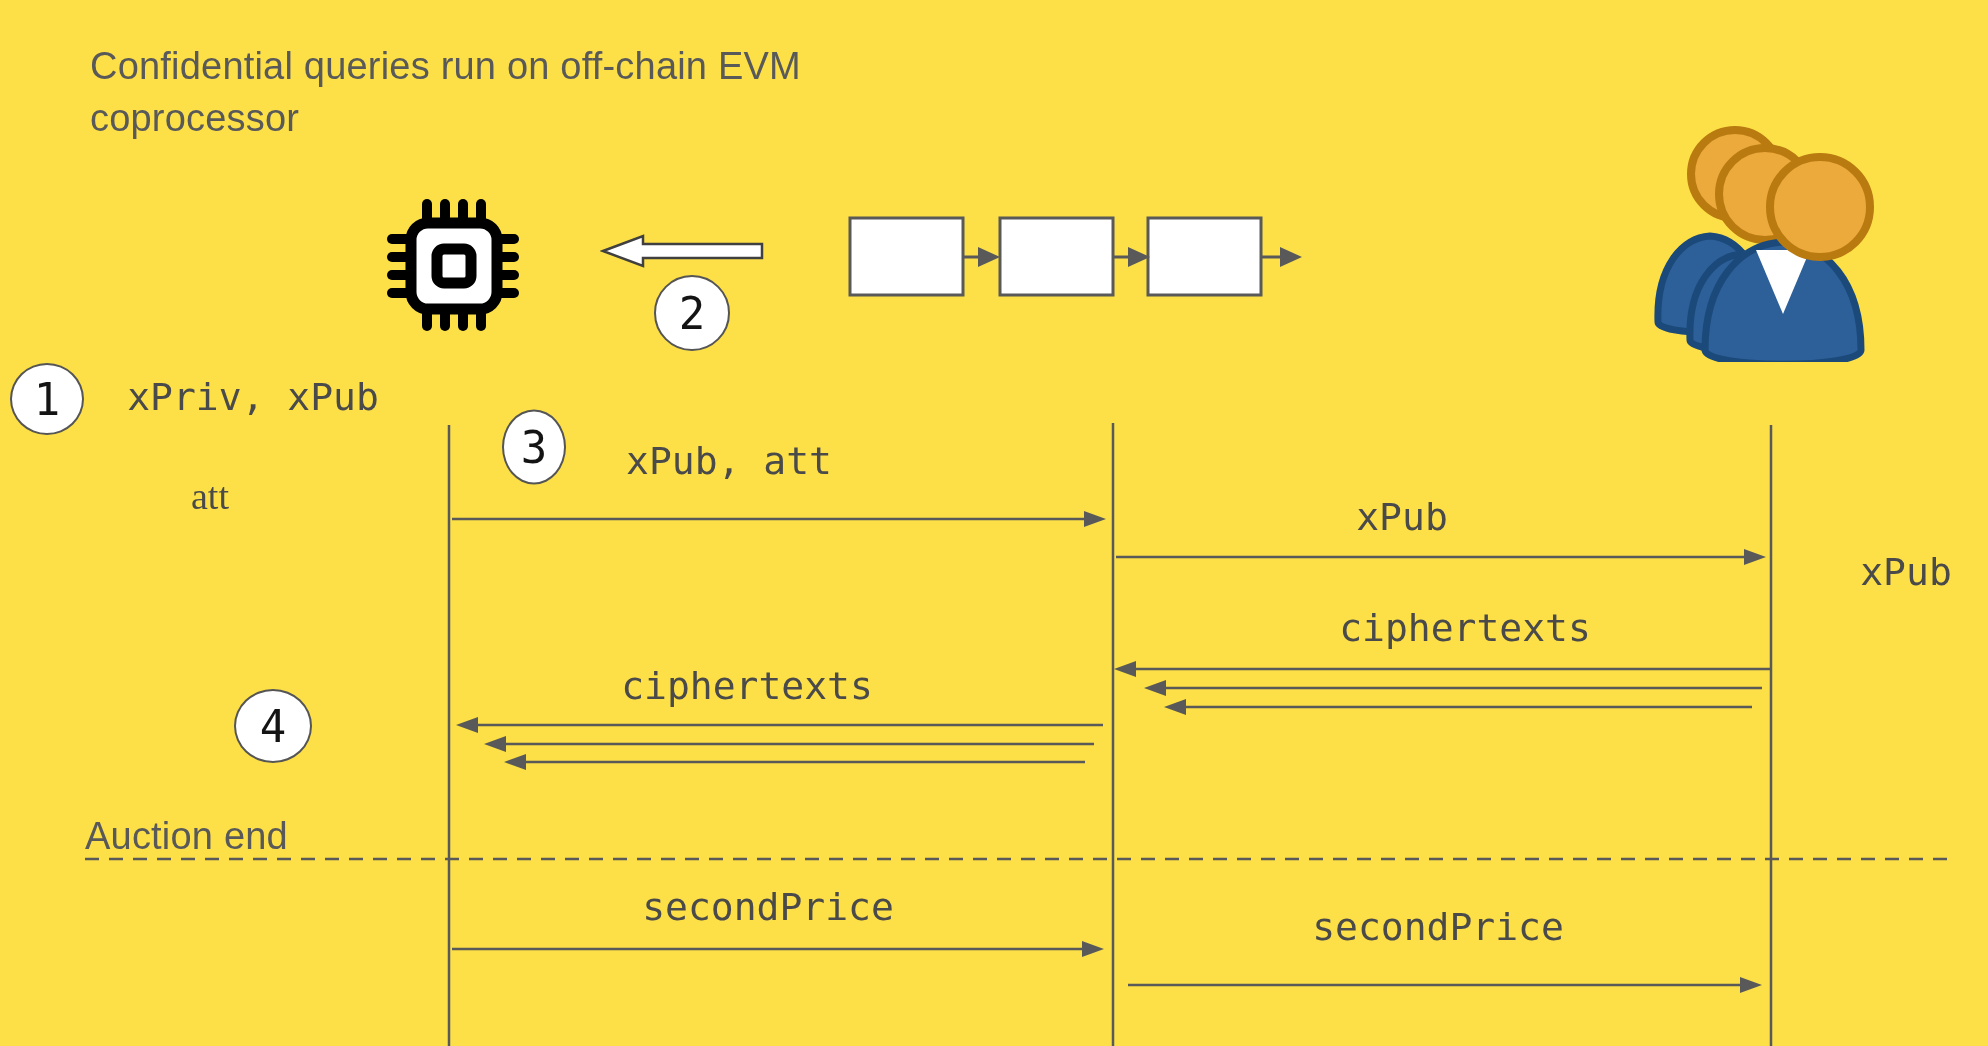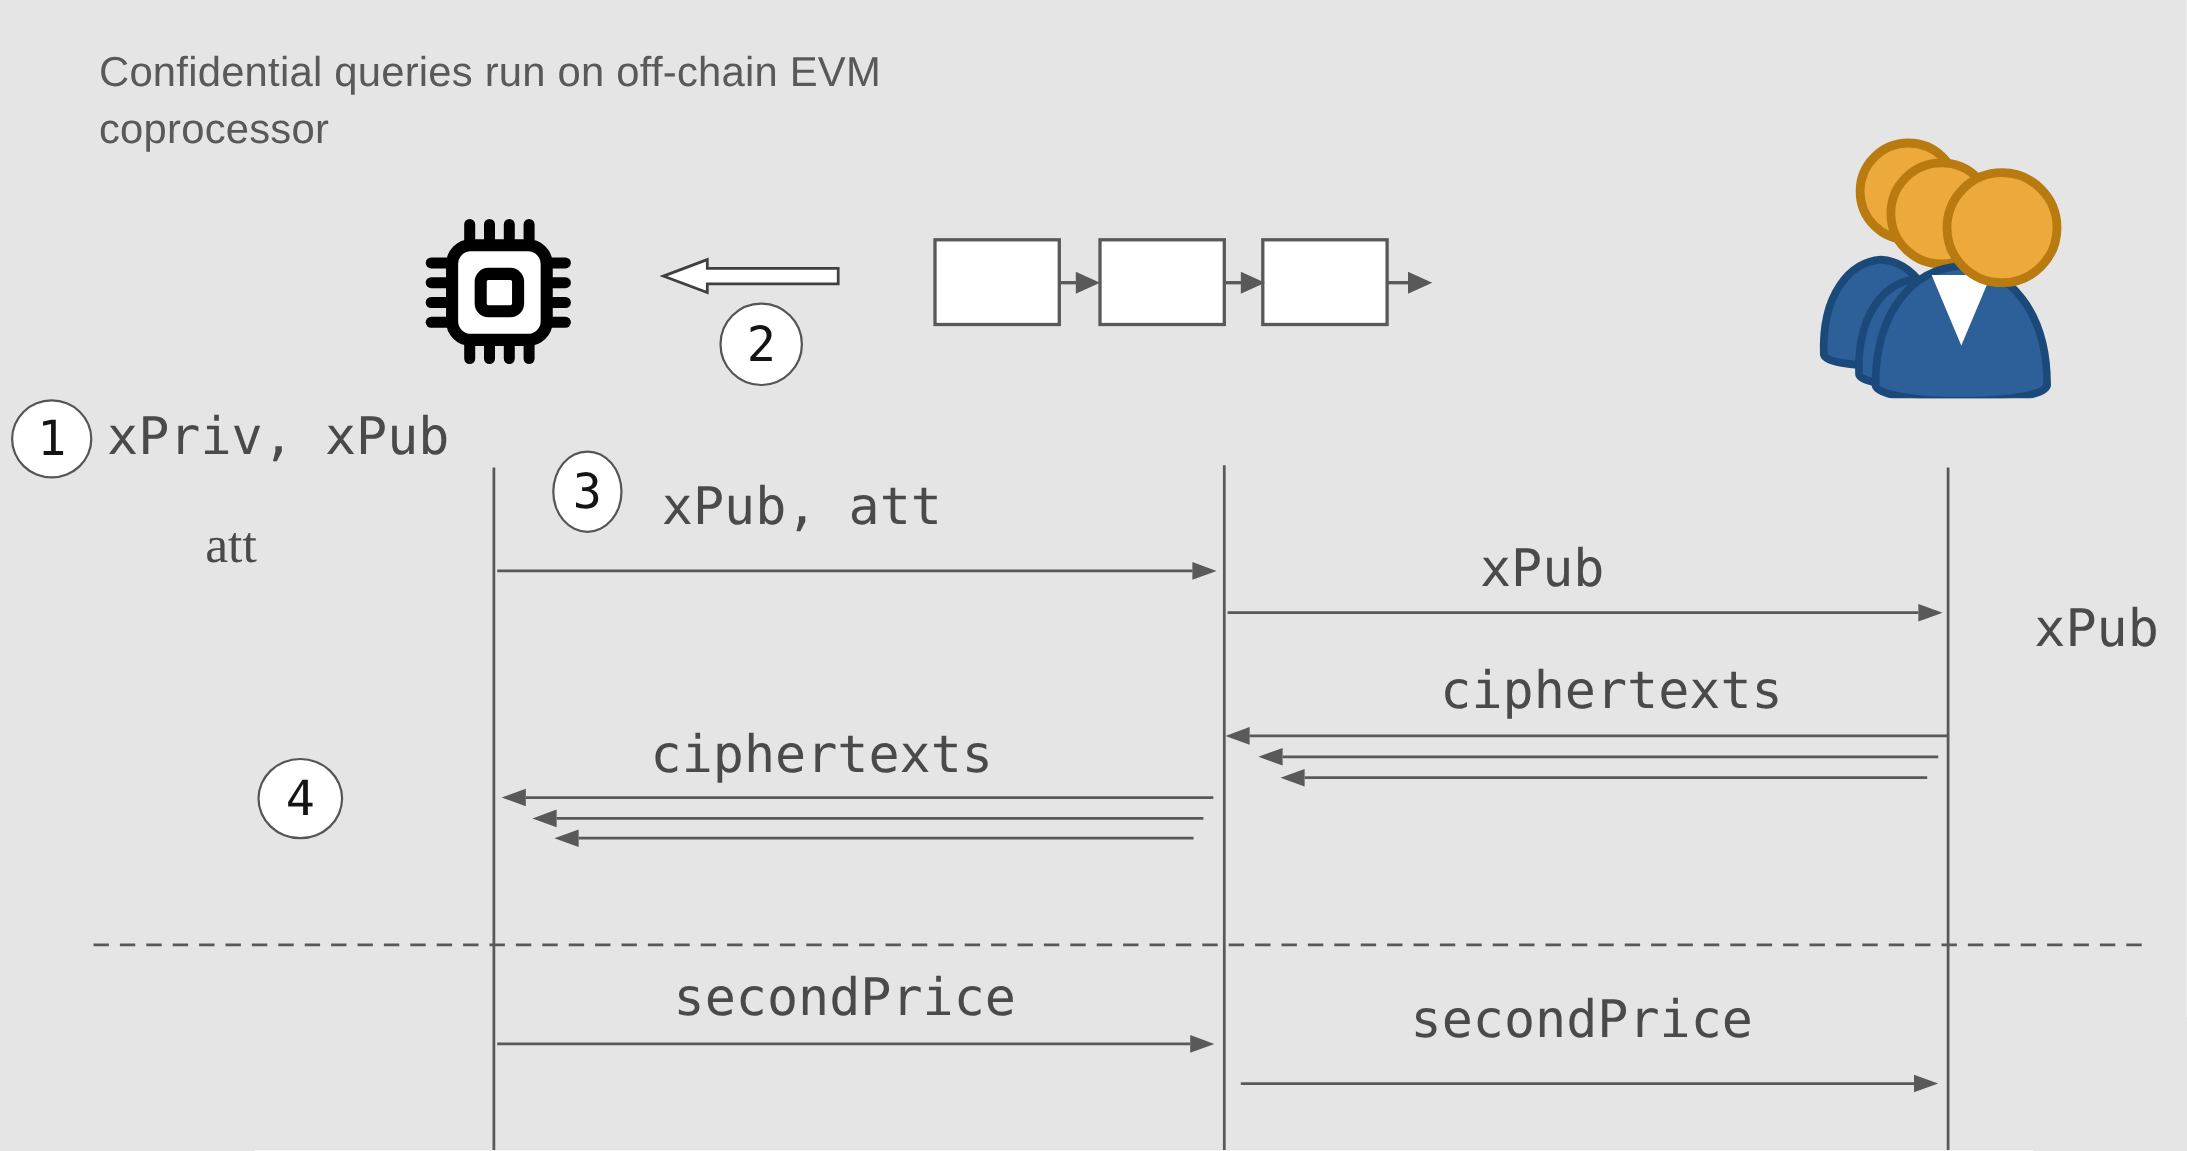--- a/index.html
+++ b/index.html
@@ -1,31 +1,31 @@
 <!DOCTYPE html>
 <html><head>
 <meta charset="utf-8">
 <style>
   * { margin:0; padding:0; box-sizing:border-box; }
   html,body { background:#ffffff; }
   .canvas {
     position:relative; width:1988px; height:1046px;
-    background:#e5e5e5; overflow:hidden;
+    background:#fde047; overflow:hidden;
     font-family:"Liberation Sans", sans-serif;
   }
   .abs { position:absolute; }
   .center { transform:translate(-50%,-50%); white-space:nowrap; }
   .heading {
     position:absolute; font-size:38px; line-height:1.37;
     color:#595959; letter-spacing:0.2px;
   }
   .mono {
     position:absolute;
     font-family:"DejaVu Sans Mono", monospace;
-    font-size:47px; color:#4a4a4a;
+    font-size:38px; color:#4a4a4a;
   }
   .badge {
     position:absolute; background:#ffffff;
     border:2.5px solid #555555; border-radius:50%;
     display:flex; align-items:center; justify-content:center;
     font-family:"DejaVu Sans Mono", monospace;
     font-size:44px; color:#141414; z-index:5;
   }
   svg { display:block; }
   .overlay { position:absolute; left:0; top:0; }
@@ -160,14 +160,15 @@
   <div class="mono center" style="left:253px; top:397px;">xPriv, xPub</div>
   <div class="mono center" style="left:210px; top:496px;font-family:Liberation Serif, serif;">att</div>
   <div class="mono center" style="left:715px; top:461px;margin-left:14px;">xPub, att</div>
   <div class="mono center" style="left:1402px; top:517px;">xPub</div>
   <div class="mono center" style="left:1906px; top:572px;">xPub</div>
   <div class="mono center" style="left:1465px; top:628px;">ciphertexts</div>
   <div class="mono center" style="left:747px; top:686px;">ciphertexts</div>
   <div class="mono center" style="left:768px; top:907px;">secondPrice</div>
   <div class="mono center" style="left:1438px; top:927px;">secondPrice</div>
 
+  <div class="heading" style="left:85px; top:810px;">Auction end</div>
 
 </div>
 
 </body></html>

